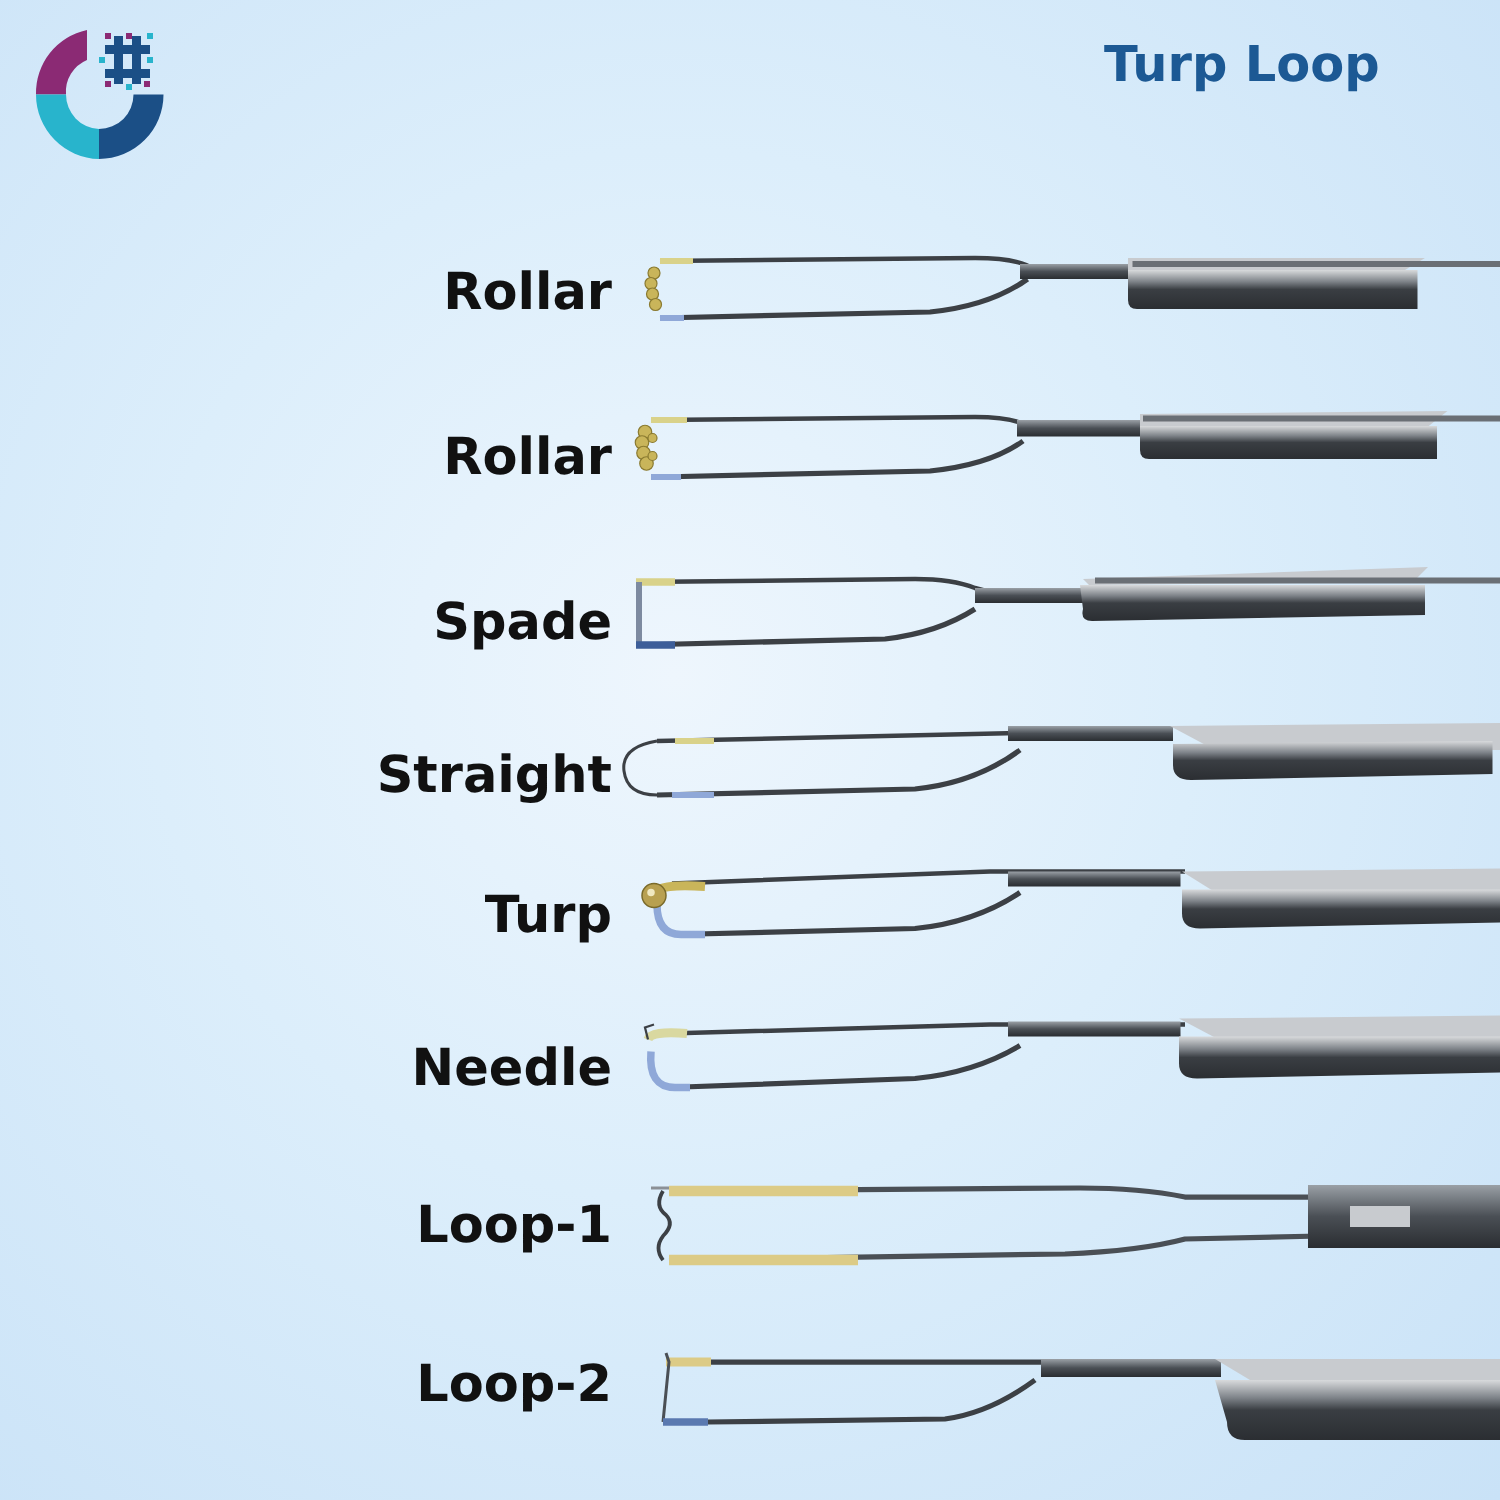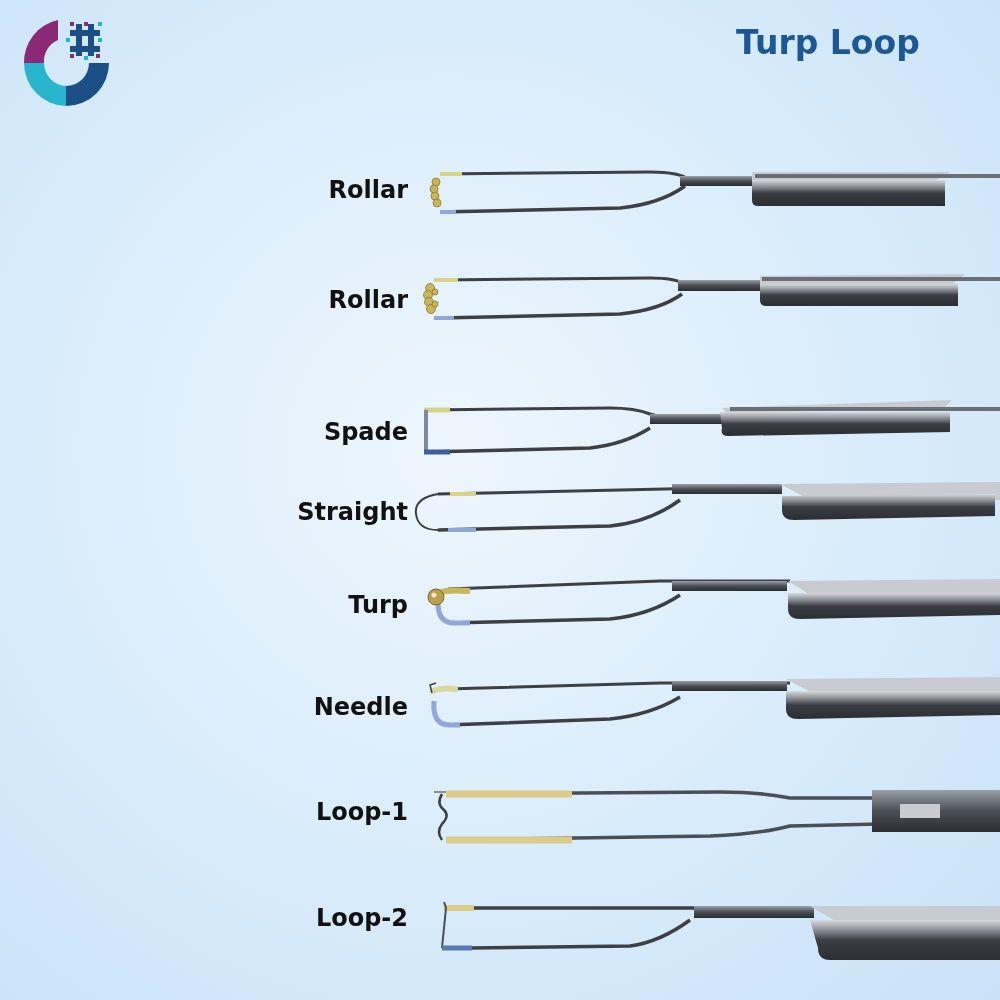--- a/index.html
+++ b/index.html
@@ -20,21 +20,21 @@
       color: #1b1b1b; letter-spacing: 0.5px; line-height: 1;
       font-family: "DejaVu Sans", sans-serif;
     }
     .brand-sub .plus { color: #8b2a74; }
     .page-title {
       position: absolute; left: 736px; top: 26px; font-size: 33px; font-weight: bold;
       color: #1c5994; line-height: 1; font-family: "DejaVu Sans", sans-serif;
     }
     .row { position: absolute; left: 0; width: 1000px; height: 80px; }
     .row-label {
-      position: absolute; right: 592px; font-size: 24px; font-weight: bold; color: #111;
+      position: absolute; right: 592px; font-size: 34px; font-weight: bold; color: #111;
       line-height: 1; white-space: nowrap; font-family: "DejaVu Sans", sans-serif;
     }
     .instrument { position: absolute; left: 410px; width: 590px; height: 80px; }
     .instrument svg { width: 590px; height: 80px; display: block; }
   </style>
 </head>
 <body>
 
 <div class="logo">
   <svg class="logo-mark" viewBox="0 0 90 90">
@@ -121,21 +121,21 @@
           <circle cx="25" cy="44" r="3"></circle>
         </g>
       <rect x="268" y="20" width="85" height="11" fill="url(#metal)"></rect>
       <path d="M350 16 L555 14 L540 26 L350 26 Z" fill="#c8cbcf"></path>
       <path d="M350 24 L548 24 L548 46 L356 46 Q350 46 350 40 Z" fill="url(#sheath)"></path>
       <rect x="352" y="17" width="238" height="4" fill="#6a6f75"></rect>
     </svg>
   </div>
 </div>
 
-<div class="row" style="top:392px">
+<div class="row" style="top:370px">
   <div class="row-label" style="top:28px">Spade</div>
   <div class="instrument">
     <svg viewBox="0 0 590 80">
       <path d="M16 18 L200 16 Q225 16 240 22 L255 26" stroke="#3c4045" stroke-width="3" fill="none"></path>
       <path d="M16 60 L180 56 Q215 52 240 36" stroke="#3c4045" stroke-width="3.5" fill="none"></path>
       <path d="M14 18 L40 18" stroke="#d9d28a" stroke-width="5"></path>
       <path d="M16 18 L16 60" stroke="#7d8aa0" stroke-width="4"></path>
       <path d="M14 60 L40 60" stroke="#3d5e99" stroke-width="5"></path>
       <rect x="240" y="22" width="100" height="10" fill="url(#metal)"></rect>
       <path d="M312 16 L542 8 L532 18 L316 20 Z" fill="#c8cbcf"></path>

